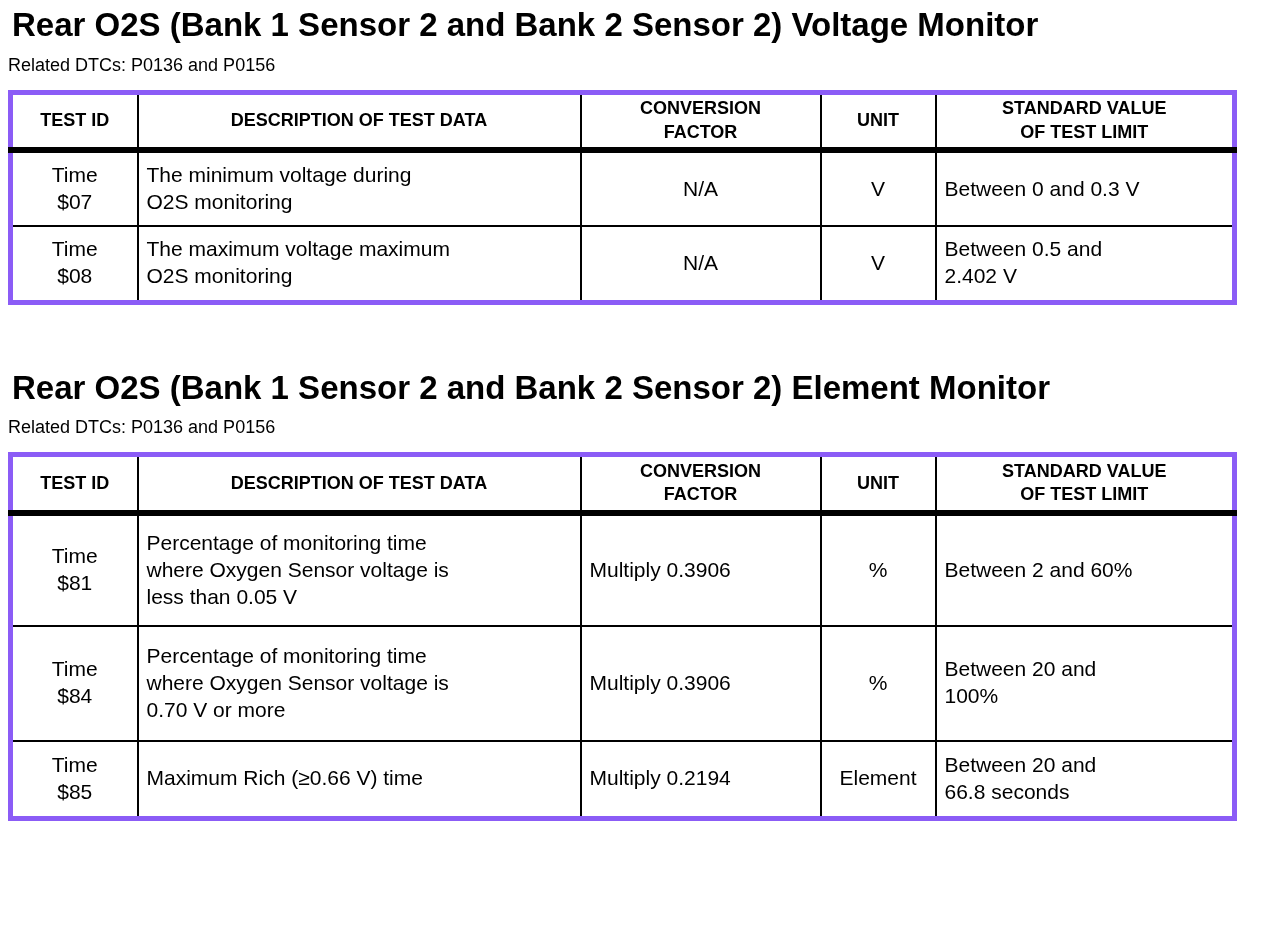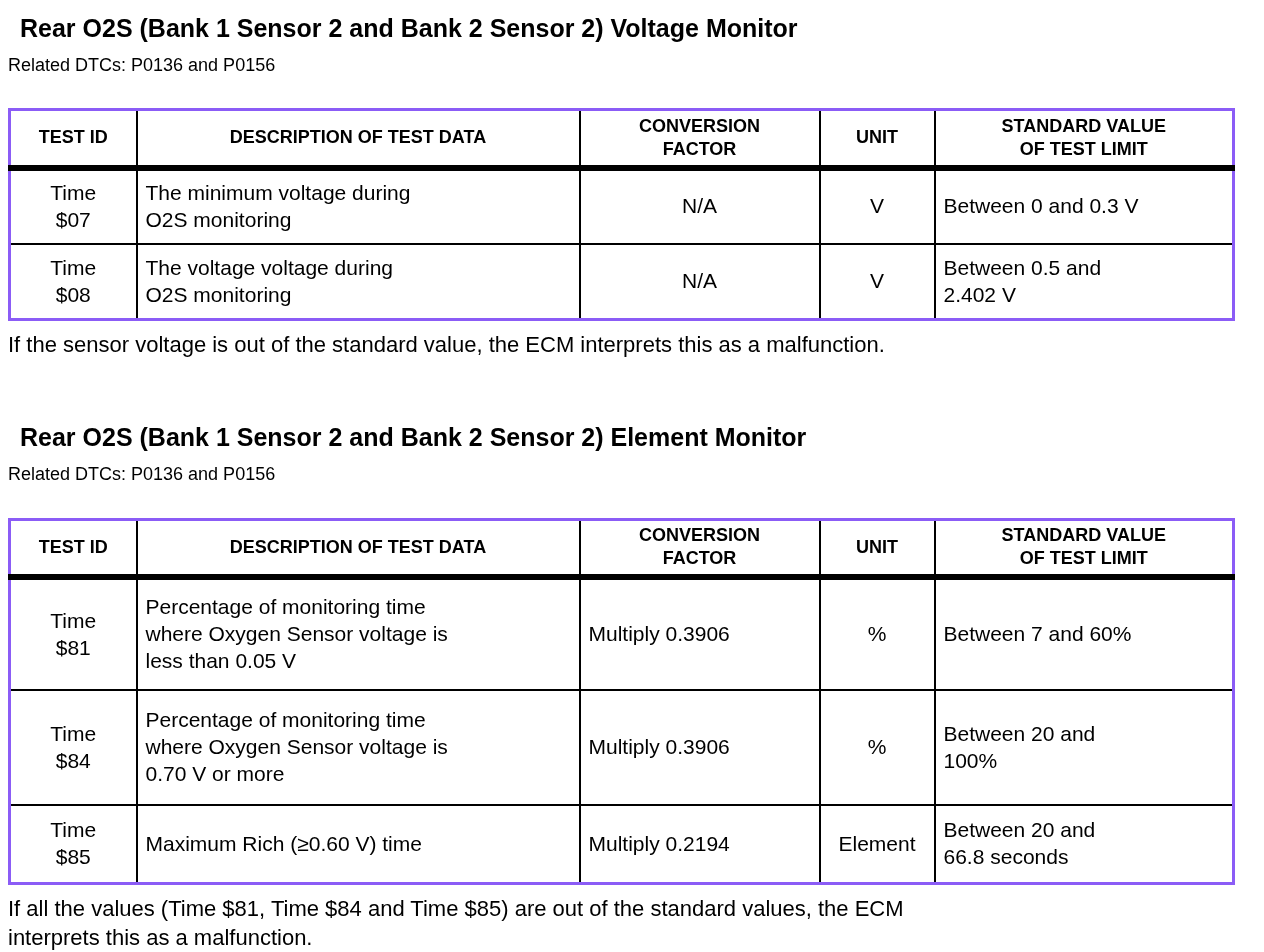--- a/index.html
+++ b/index.html
@@ -12,36 +12,36 @@
     width: 1264px;
     height: 952px;
     overflow: hidden;
     font-family: "Liberation Sans", "DejaVu Sans", sans-serif;
     color: #000000;
   }
   .page {
     padding: 2px 8px 0 8px;
   }
   .section-title {
-    margin: 12px;
-    font-size: 25px;
+    margin: 4px;
+    font-size: 33px;
     font-weight: bold;
     line-height: 1.15;
   }
   .dtcs {
     margin: 11px 0 0 0;
     font-size: 18px;
     line-height: 1.2;
   }
   table.test-table {
     border-collapse: collapse;
     table-layout: fixed;
     width: 1224px;
-    margin-top: 32px;
-    border: 3px solid #8b5cf6;
+    margin-top: 13px;
+    border: 5px solid #8b5cf6;
   }
   table.test-table th,
   table.test-table td {
     border: 2px solid #000;
     vertical-align: middle;
     white-space: pre-line;
     overflow: hidden;
   }
   table.test-table thead th {
     border-bottom: 6px solid #000;
@@ -108,31 +108,30 @@
 $07</td>
           <td class="left">The minimum voltage during
 O2S monitoring</td>
           <td class="center">N/A</td>
           <td class="center">V</td>
           <td class="left">Between 0 and 0.3 V</td>
         </tr>
         <tr class="r76">
           <td class="center">Time
 $08</td>
-          <td class="left">The voltage voltage during
+          <td class="left">The maximum voltage maximum
 O2S monitoring</td>
           <td class="center">N/A</td>
           <td class="center">V</td>
           <td class="left">Between 0.5 and
 2.402 V</td>
         </tr>
       </tbody>
     </table>
 
-    <p class="note">If the sensor voltage is out of the standard value, the ECM interprets this as a malfunction.</p>
   </div>
 
   <div class="section">
     <h1 class="section-title">Rear O2S (Bank 1 Sensor 2 and Bank 2 Sensor 2) Element Monitor</h1>
     <p class="dtcs">Related DTCs: P0136 and P0156</p>
 
     <table class="test-table">
       <colgroup>
         <col style="width:127px">
         <col style="width:443px">
@@ -153,42 +152,40 @@
       </thead>
       <tbody>
         <tr class="r113">
           <td class="center">Time
 $81</td>
           <td class="left">Percentage of monitoring time
 where Oxygen Sensor voltage is
 less than 0.05 V</td>
           <td class="left">Multiply 0.3906</td>
           <td class="center">%</td>
-          <td class="left">Between 7 and 60%</td>
+          <td class="left">Between 2 and 60%</td>
         </tr>
         <tr class="r115">
           <td class="center">Time
 $84</td>
           <td class="left">Percentage of monitoring time
 where Oxygen Sensor voltage is
 0.70 V or more</td>
           <td class="left">Multiply 0.3906</td>
           <td class="center">%</td>
           <td class="left">Between 20 and
 100%</td>
         </tr>
         <tr class="r78">
           <td class="center">Time
 $85</td>
-          <td class="left">Maximum Rich (≥0.60 V) time</td>
+          <td class="left">Maximum Rich (≥0.66 V) time</td>
           <td class="left">Multiply 0.2194</td>
           <td class="center">Element</td>
           <td class="left">Between 20 and
 66.8 seconds</td>
         </tr>
       </tbody>
     </table>
 
-    <p class="note">If all the values (Time $81, Time $84 and Time $85) are out of the standard values, the ECM
-interprets this as a malfunction.</p>
   </div>
 
 </div>
 
 </body></html>

